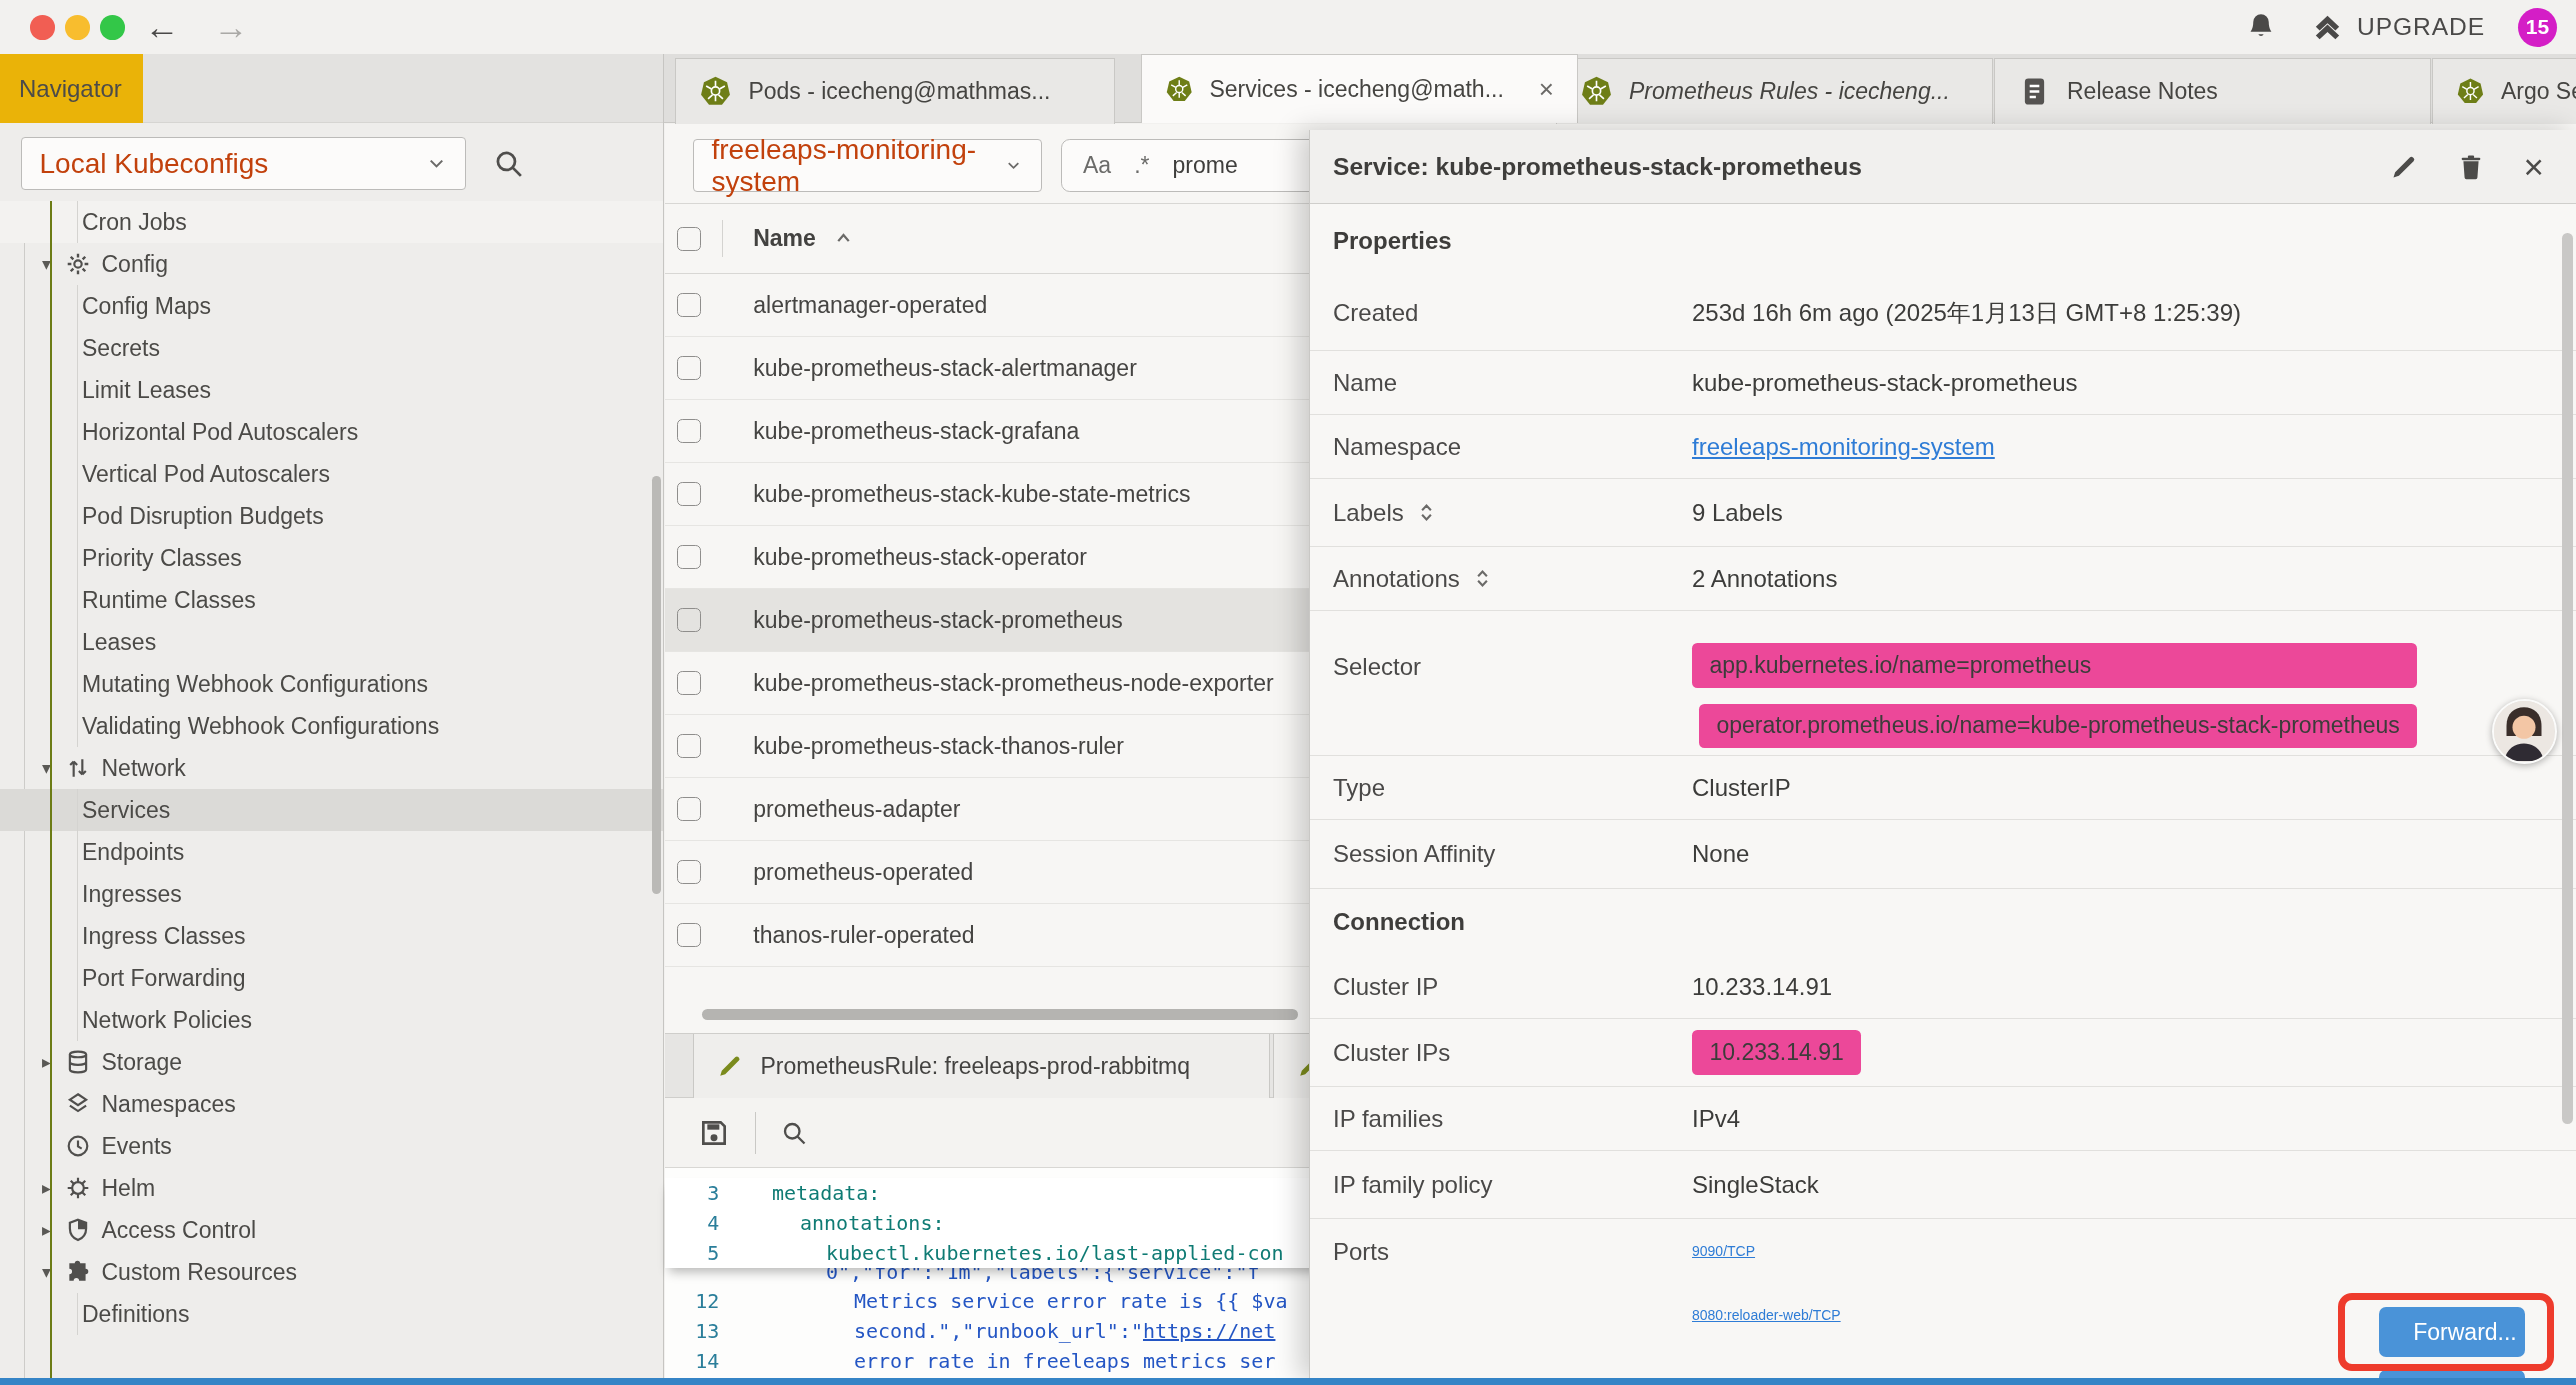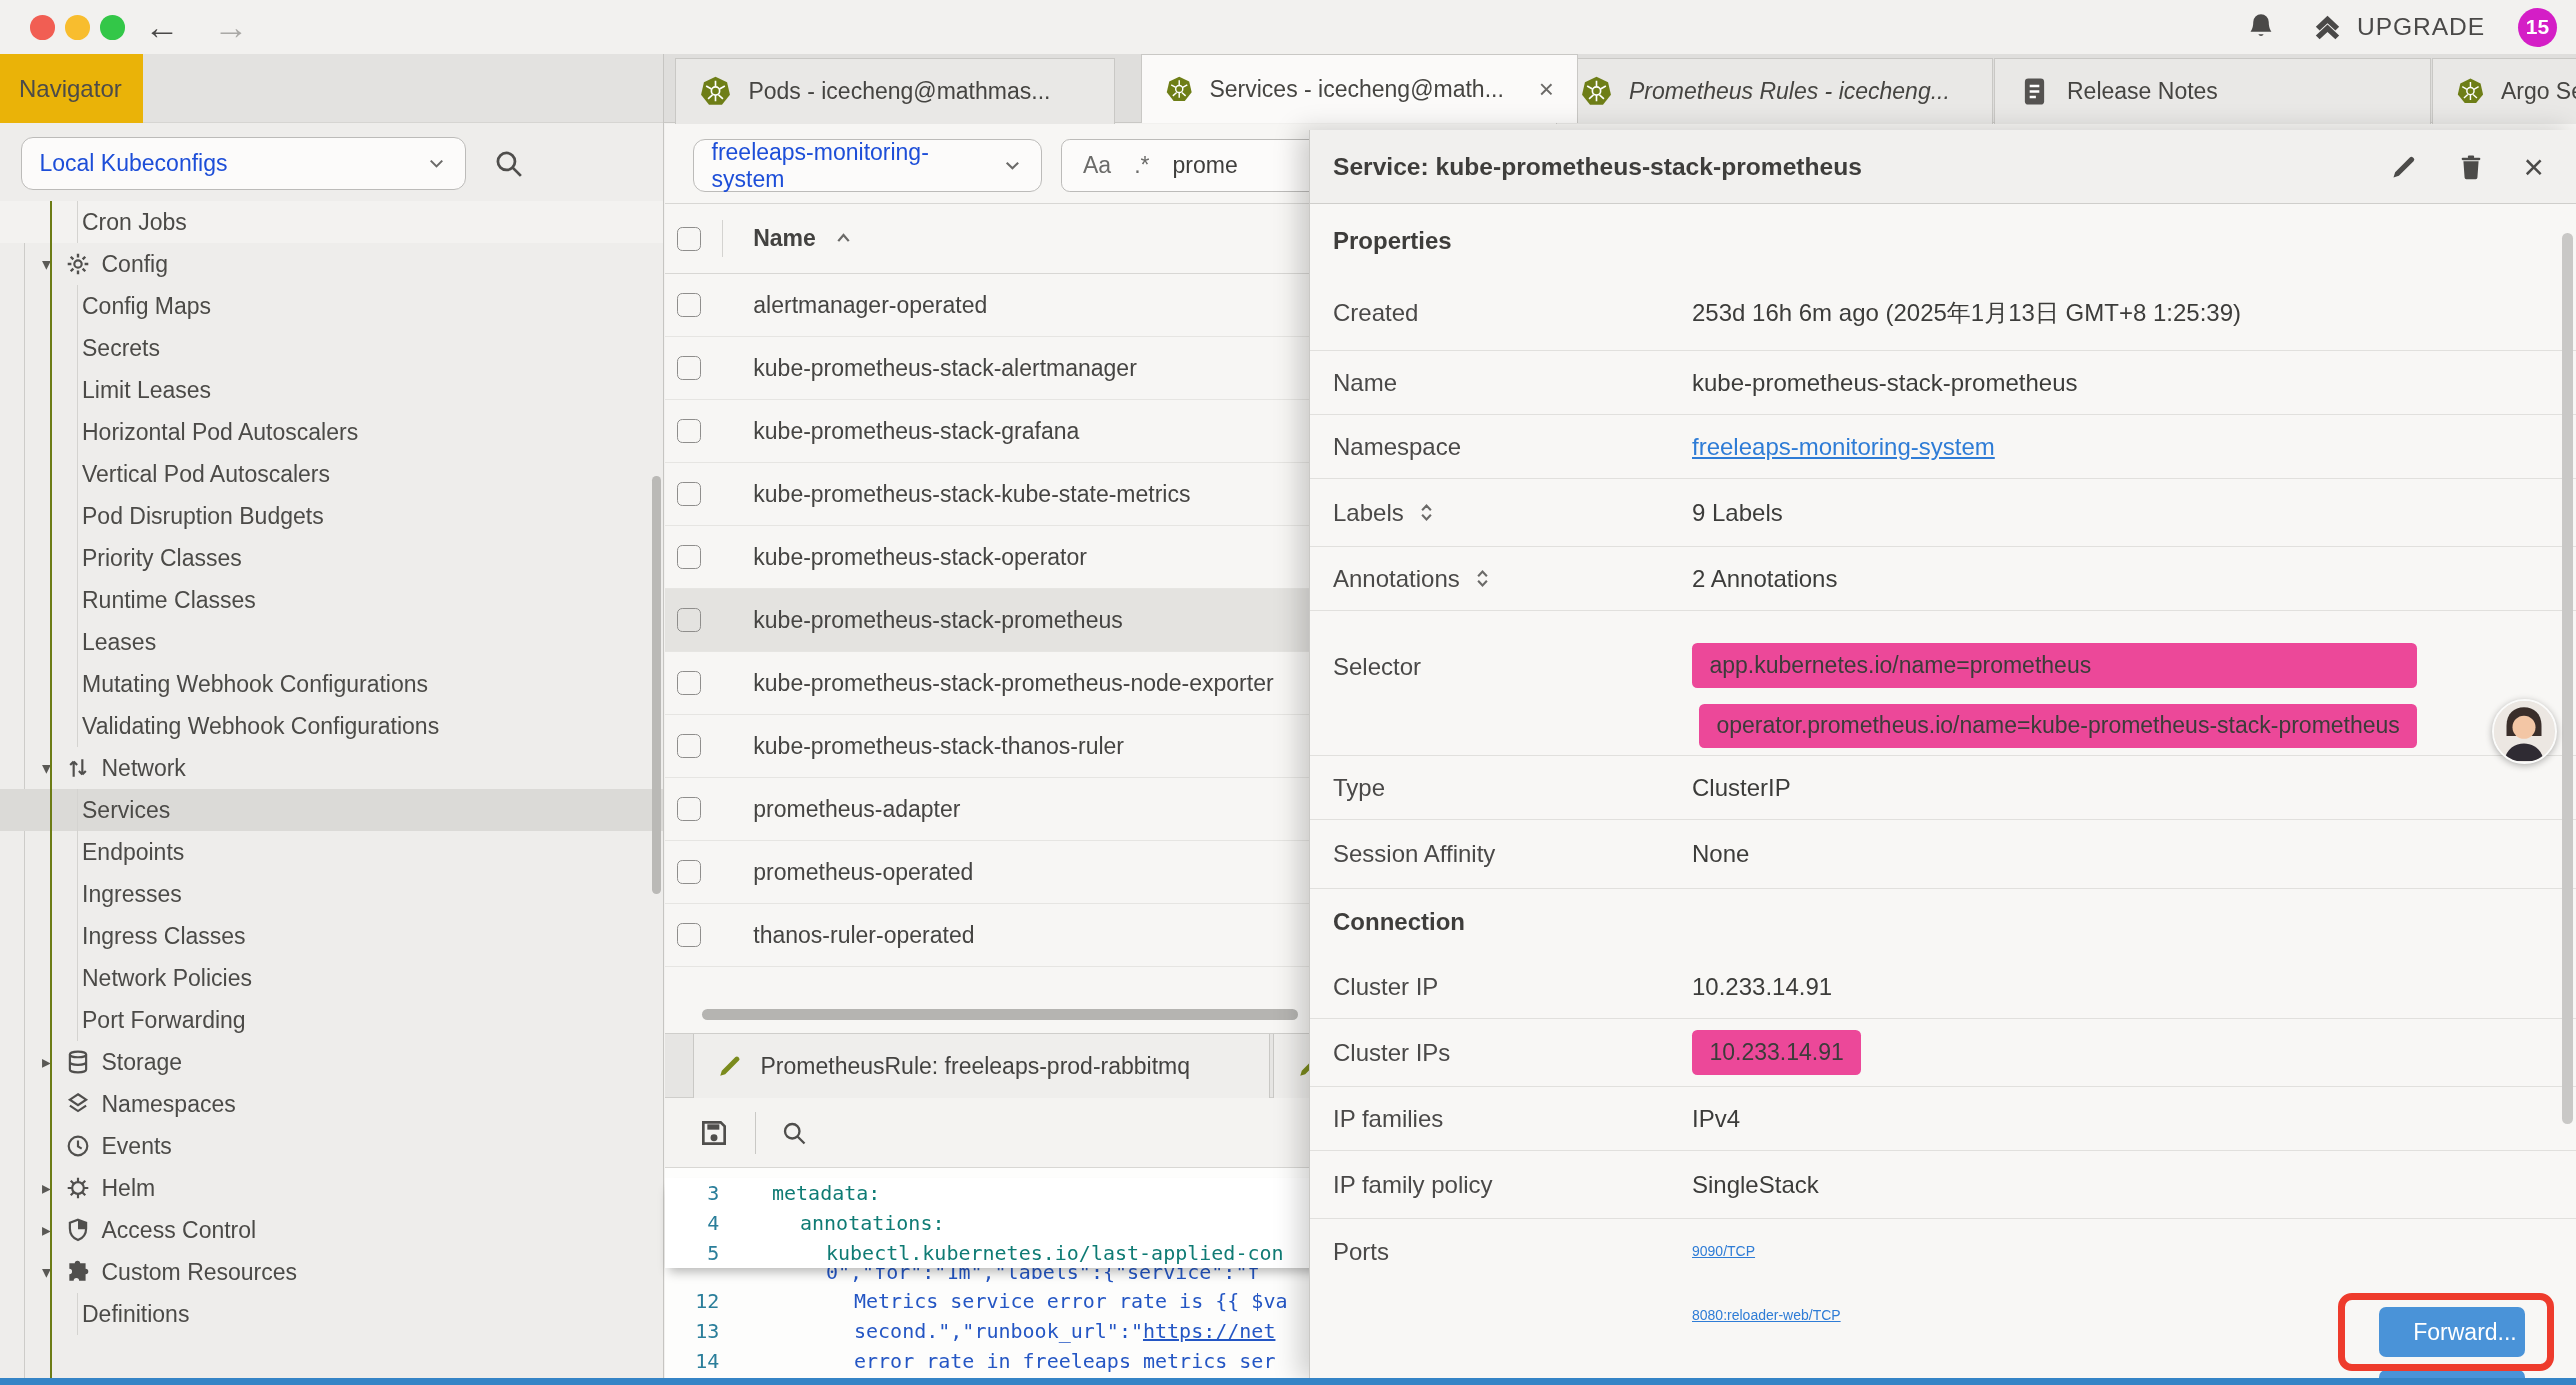--- a/index.html
+++ b/index.html
@@ -23,21 +23,21 @@
   .tab { position:absolute; top:3.5px; height:66px; background:#e9e8e6; border:0.9px solid #c9c8c5; border-bottom:none; display:flex; align-items:center; gap:16px; padding:0 23px; font-size:23px; color:#454441; overflow:hidden; white-space:nowrap; }
   .tab.active { background:#fbfaf9; height:69px; top:0; z-index:2;margin-left:24px; }
   .tab .close { margin-left:19px; font-size:26px; color:#6b6a68; }
   .tab.preview .tlabel { font-style:italic; }
 
   
   .sidebar { position:absolute; left:0; top:54px; width:664px; height:1326px; background:#eeedeb; border-right:0.9px solid #c6c5c2; }
   .nav-header { position:absolute; left:0; top:0; width:100%; height:69px; background:#e3e2e0; border-bottom:0.9px solid #d6d5d2; }
   .nav-tab { position:absolute; left:0; top:0; width:143px; height:69px; background:#eab308; display:flex; align-items:center; padding-left:19px; font-size:24px; color:#4c4b49; }
   .kube-row { position:absolute; left:0; top:69px; width:100%; height:81px; display:flex; align-items:center; }
-  .select { height:53px; background:#fcfbfa; border:0.9px solid #bcbbb9; border-radius:12px; display:flex; align-items:center; justify-content:space-between; padding:0 17.5px; font-size:23px; color:#1d4ed8; }
+  .select { height:53px; background:#fcfbfa; border:0.9px solid #bcbbb9; border-radius:4px; display:flex; align-items:center; justify-content:space-between; padding:0 17.5px; font-size:28px; color:#c2410c; }
   .kube-row .select { margin-left:21px; width:445px; }
   .kube-row .search-ic { margin-left:26px; }
   .tree { position:absolute; left:0; top:147px; width:100%; height:1178px; overflow:hidden; }
   .tree::before { content:""; position:absolute; left:24px; top:0; bottom:0; border-left:1.8px solid #cdccc9; }
   .tree::after { content:""; position:absolute; left:50px; top:0; bottom:0; border-left:2.6px solid #6c7c15; }
   .trow { position:relative; height:42px; display:flex; align-items:center; font-size:23px; color:#4b4a47; }
   .trow .chev { width:23px; margin-left:35px; font-size:17.5px; color:#5a5955; text-align:center; }
   .trow .gicon { width:26px; height:26px; margin-left:7px; color:#504f4d; }
   .trow.group .tlbl { margin-left:10.5px; }
   .trow.child { padding-left:82px; }
@@ -313,24 +313,24 @@
       <div class="trow child">
           <span class="tlbl">Endpoints</span>
         </div>
       <div class="trow child">
           <span class="tlbl">Ingresses</span>
         </div>
       <div class="trow child">
           <span class="tlbl">Ingress Classes</span>
         </div>
       <div class="trow child">
+          <span class="tlbl">Port Forwarding</span>
+        </div>
+      <div class="trow child">
           <span class="tlbl">Network Policies</span>
-        </div>
-      <div class="trow child">
-          <span class="tlbl">Port Forwarding</span>
         </div>
       <div class="trow group">
         <span class="chev">▸</span>
         <svg class="ic gicon" viewBox="0 0 30 30" width="26" height="26">
             <use href="#i-db"></use>
           </svg>
         <span class="tlbl">Storage</span>
       </div>
       <div class="trow leaf">
         <svg class="ic gicon" viewBox="0 0 30 30" width="26" height="26">

